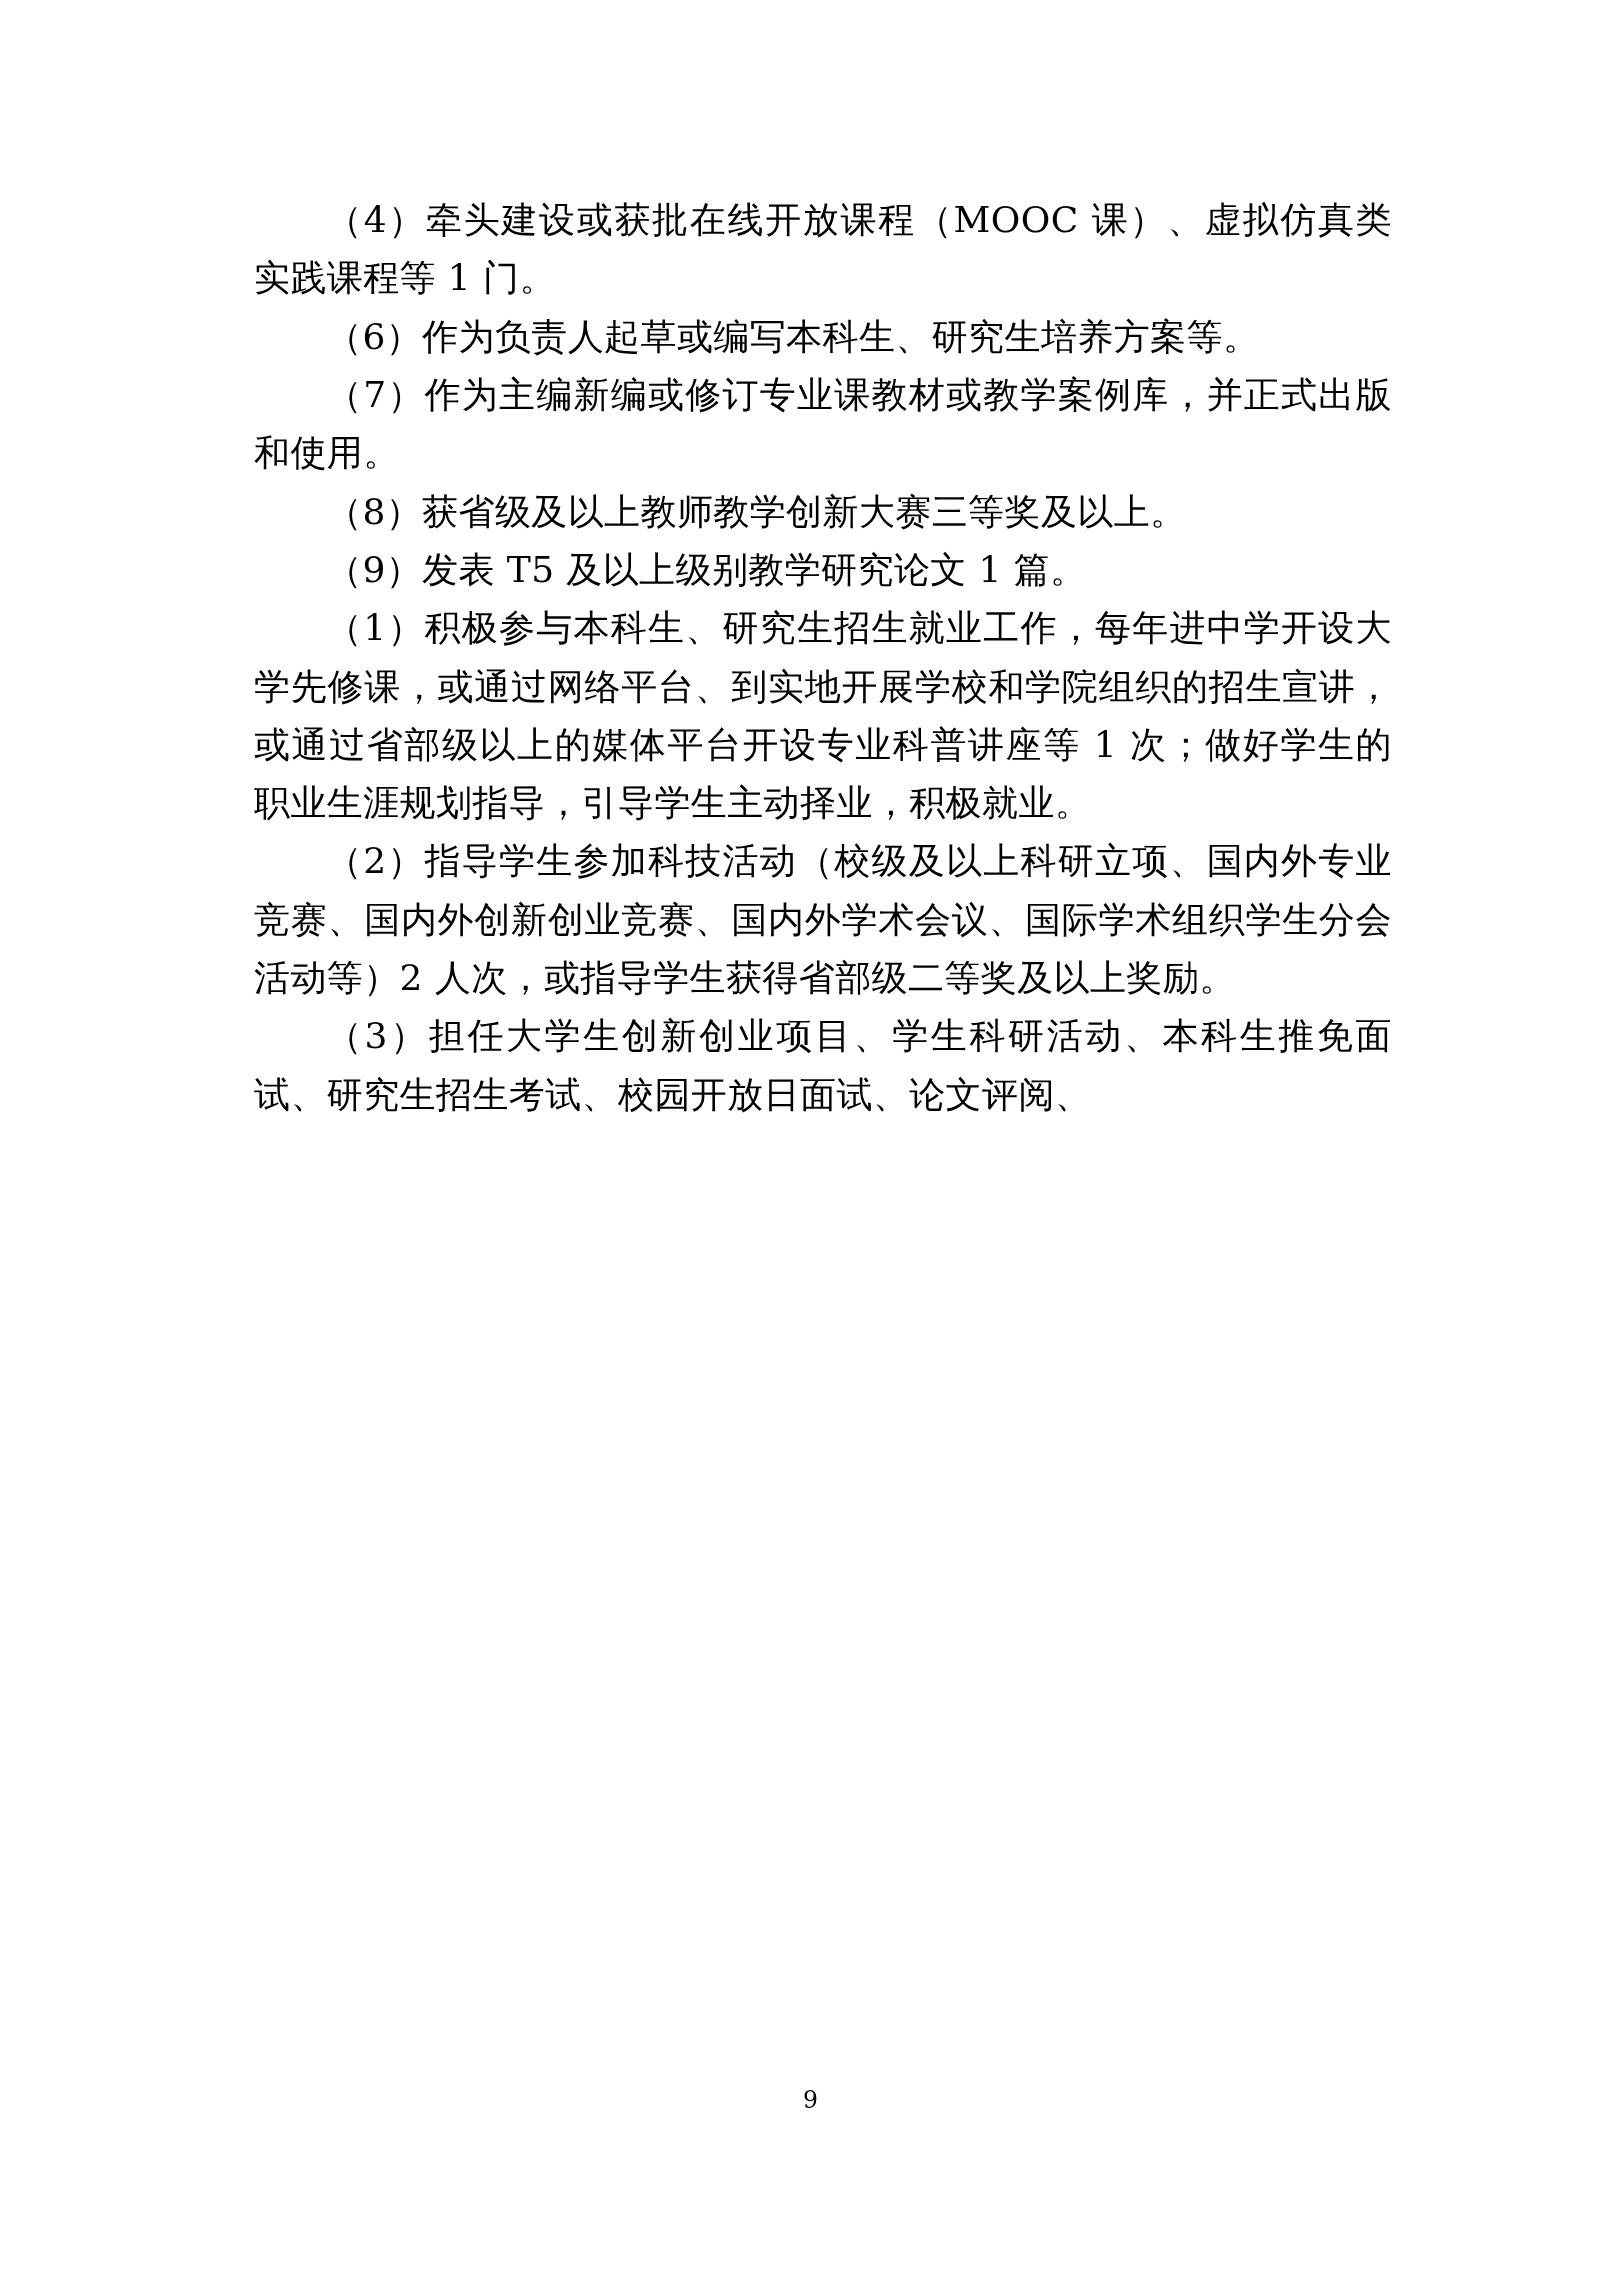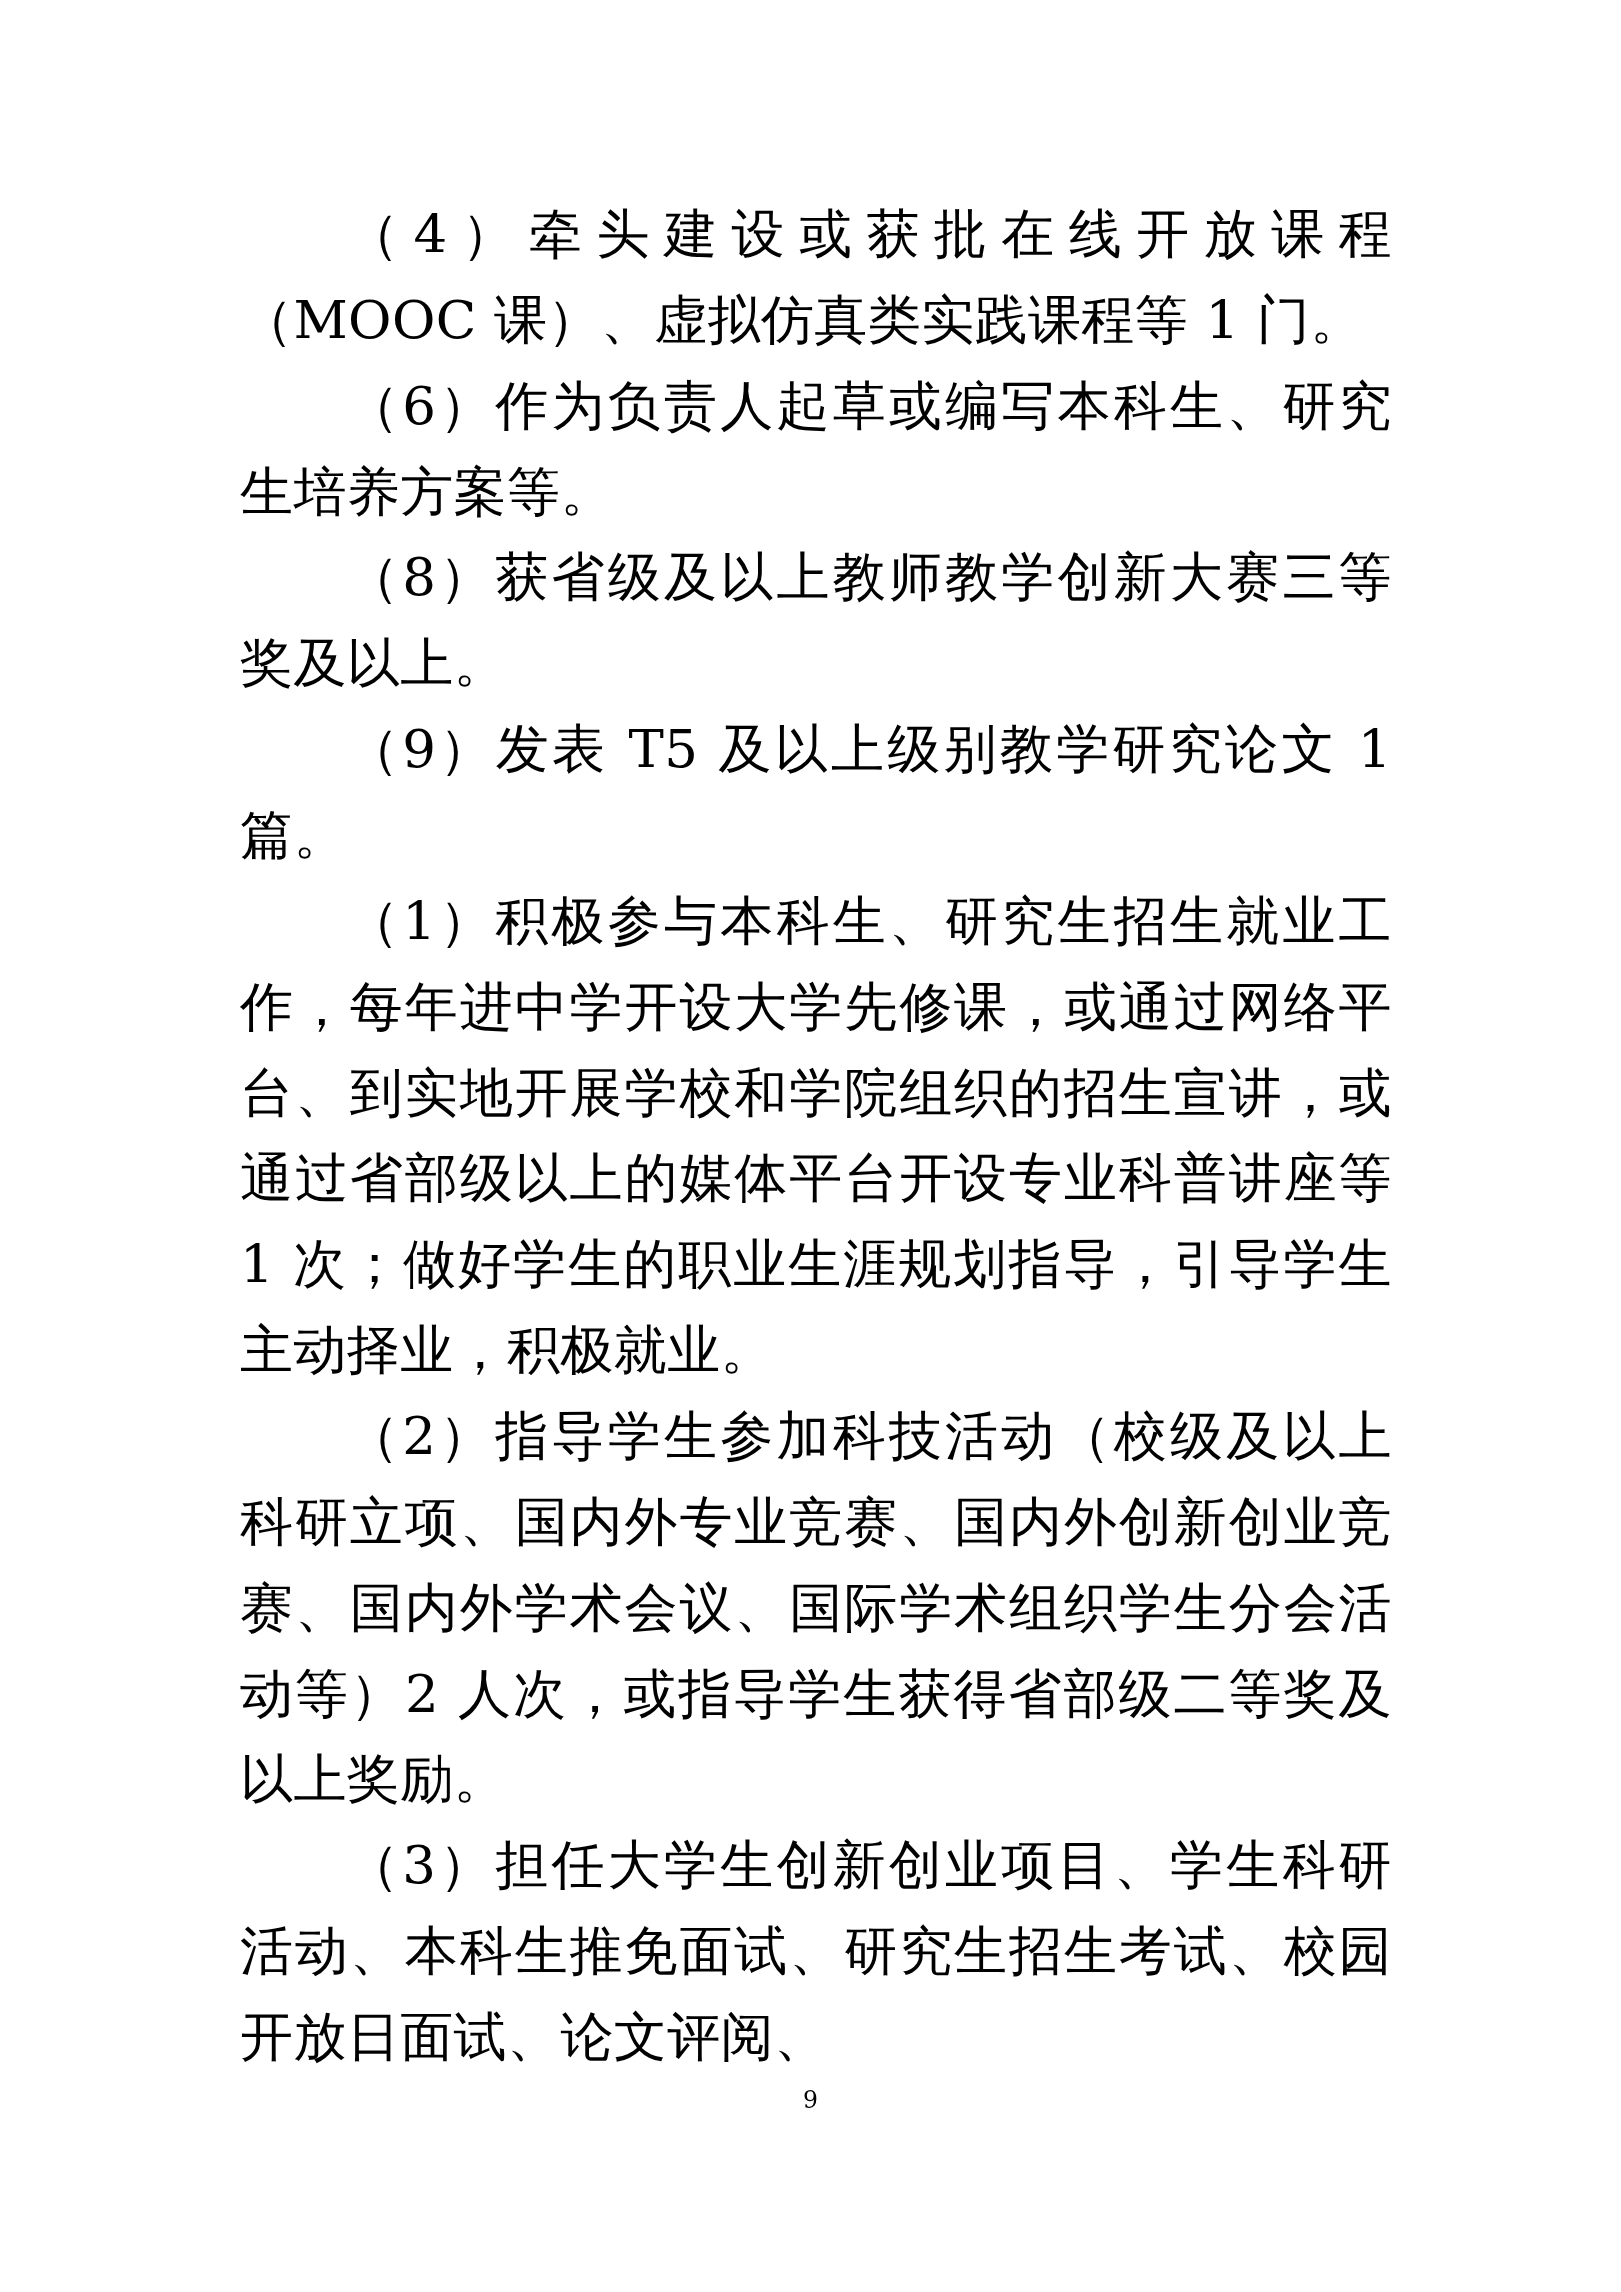--- a/index.html
+++ b/index.html
@@ -18,22 +18,22 @@
     font-family: "DejaVu Serif", "Liberation Serif", serif;
     color: #000000;
   }
   .content {
     position: absolute;
     left: 240px;
     top: 191px;
     width: 1152px;
   }
   p.para {
-    margin: 0 0 0 0;
-    font-size: 53px;
+    margin: 0 0 0 14px;
+    font-size: 36px;
     line-height: 1.62;
     text-align: justify;
     text-justify: inter-ideograph;
     text-indent: 2em;
     letter-spacing: 0.4px;
     font-weight: 500;
   }
   p.para.bold-lead {
     font-weight: 700;
   }
@@ -48,20 +48,21 @@
     color: #000;
   }
 </style>
 </head>
 <body>
 
 <div class="page">
   <div class="content">
     <p class="para">（4）牵头建设或获批在线开放课程（MOOC 课）、虚拟仿真类实践课程等 1 门。</p>
     <p class="para">（6）作为负责人起草或编写本科生、研究生培养方案等。</p>
+    <p class="para">（7）作为主编新编或修订专业课教材或教学案例库，并正式出版和使用。</p>
     <p class="para">（8）获省级及以上教师教学创新大赛三等奖及以上。</p>
     <p class="para">（9）发表 T5 及以上级别教学研究论文 1 篇。</p>
     <p class="para">（1）积极参与本科生、研究生招生就业工作，每年进中学开设大学先修课，或通过网络平台、到实地开展学校和学院组织的招生宣讲，或通过省部级以上的媒体平台开设专业科普讲座等 1 次；做好学生的职业生涯规划指导，引导学生主动择业，积极就业。</p>
     <p class="para">（2）指导学生参加科技活动（校级及以上科研立项、国内外专业竞赛、国内外创新创业竞赛、国内外学术会议、国际学术组织学生分会活动等）2 人次，或指导学生获得省部级二等奖及以上奖励。</p>
     <p class="para">（3）担任大学生创新创业项目、学生科研活动、本科生推免面试、研究生招生考试、校园开放日面试、论文评阅、</p>
   </div>
   <div class="footer-num">9</div>
 </div>
 
 

